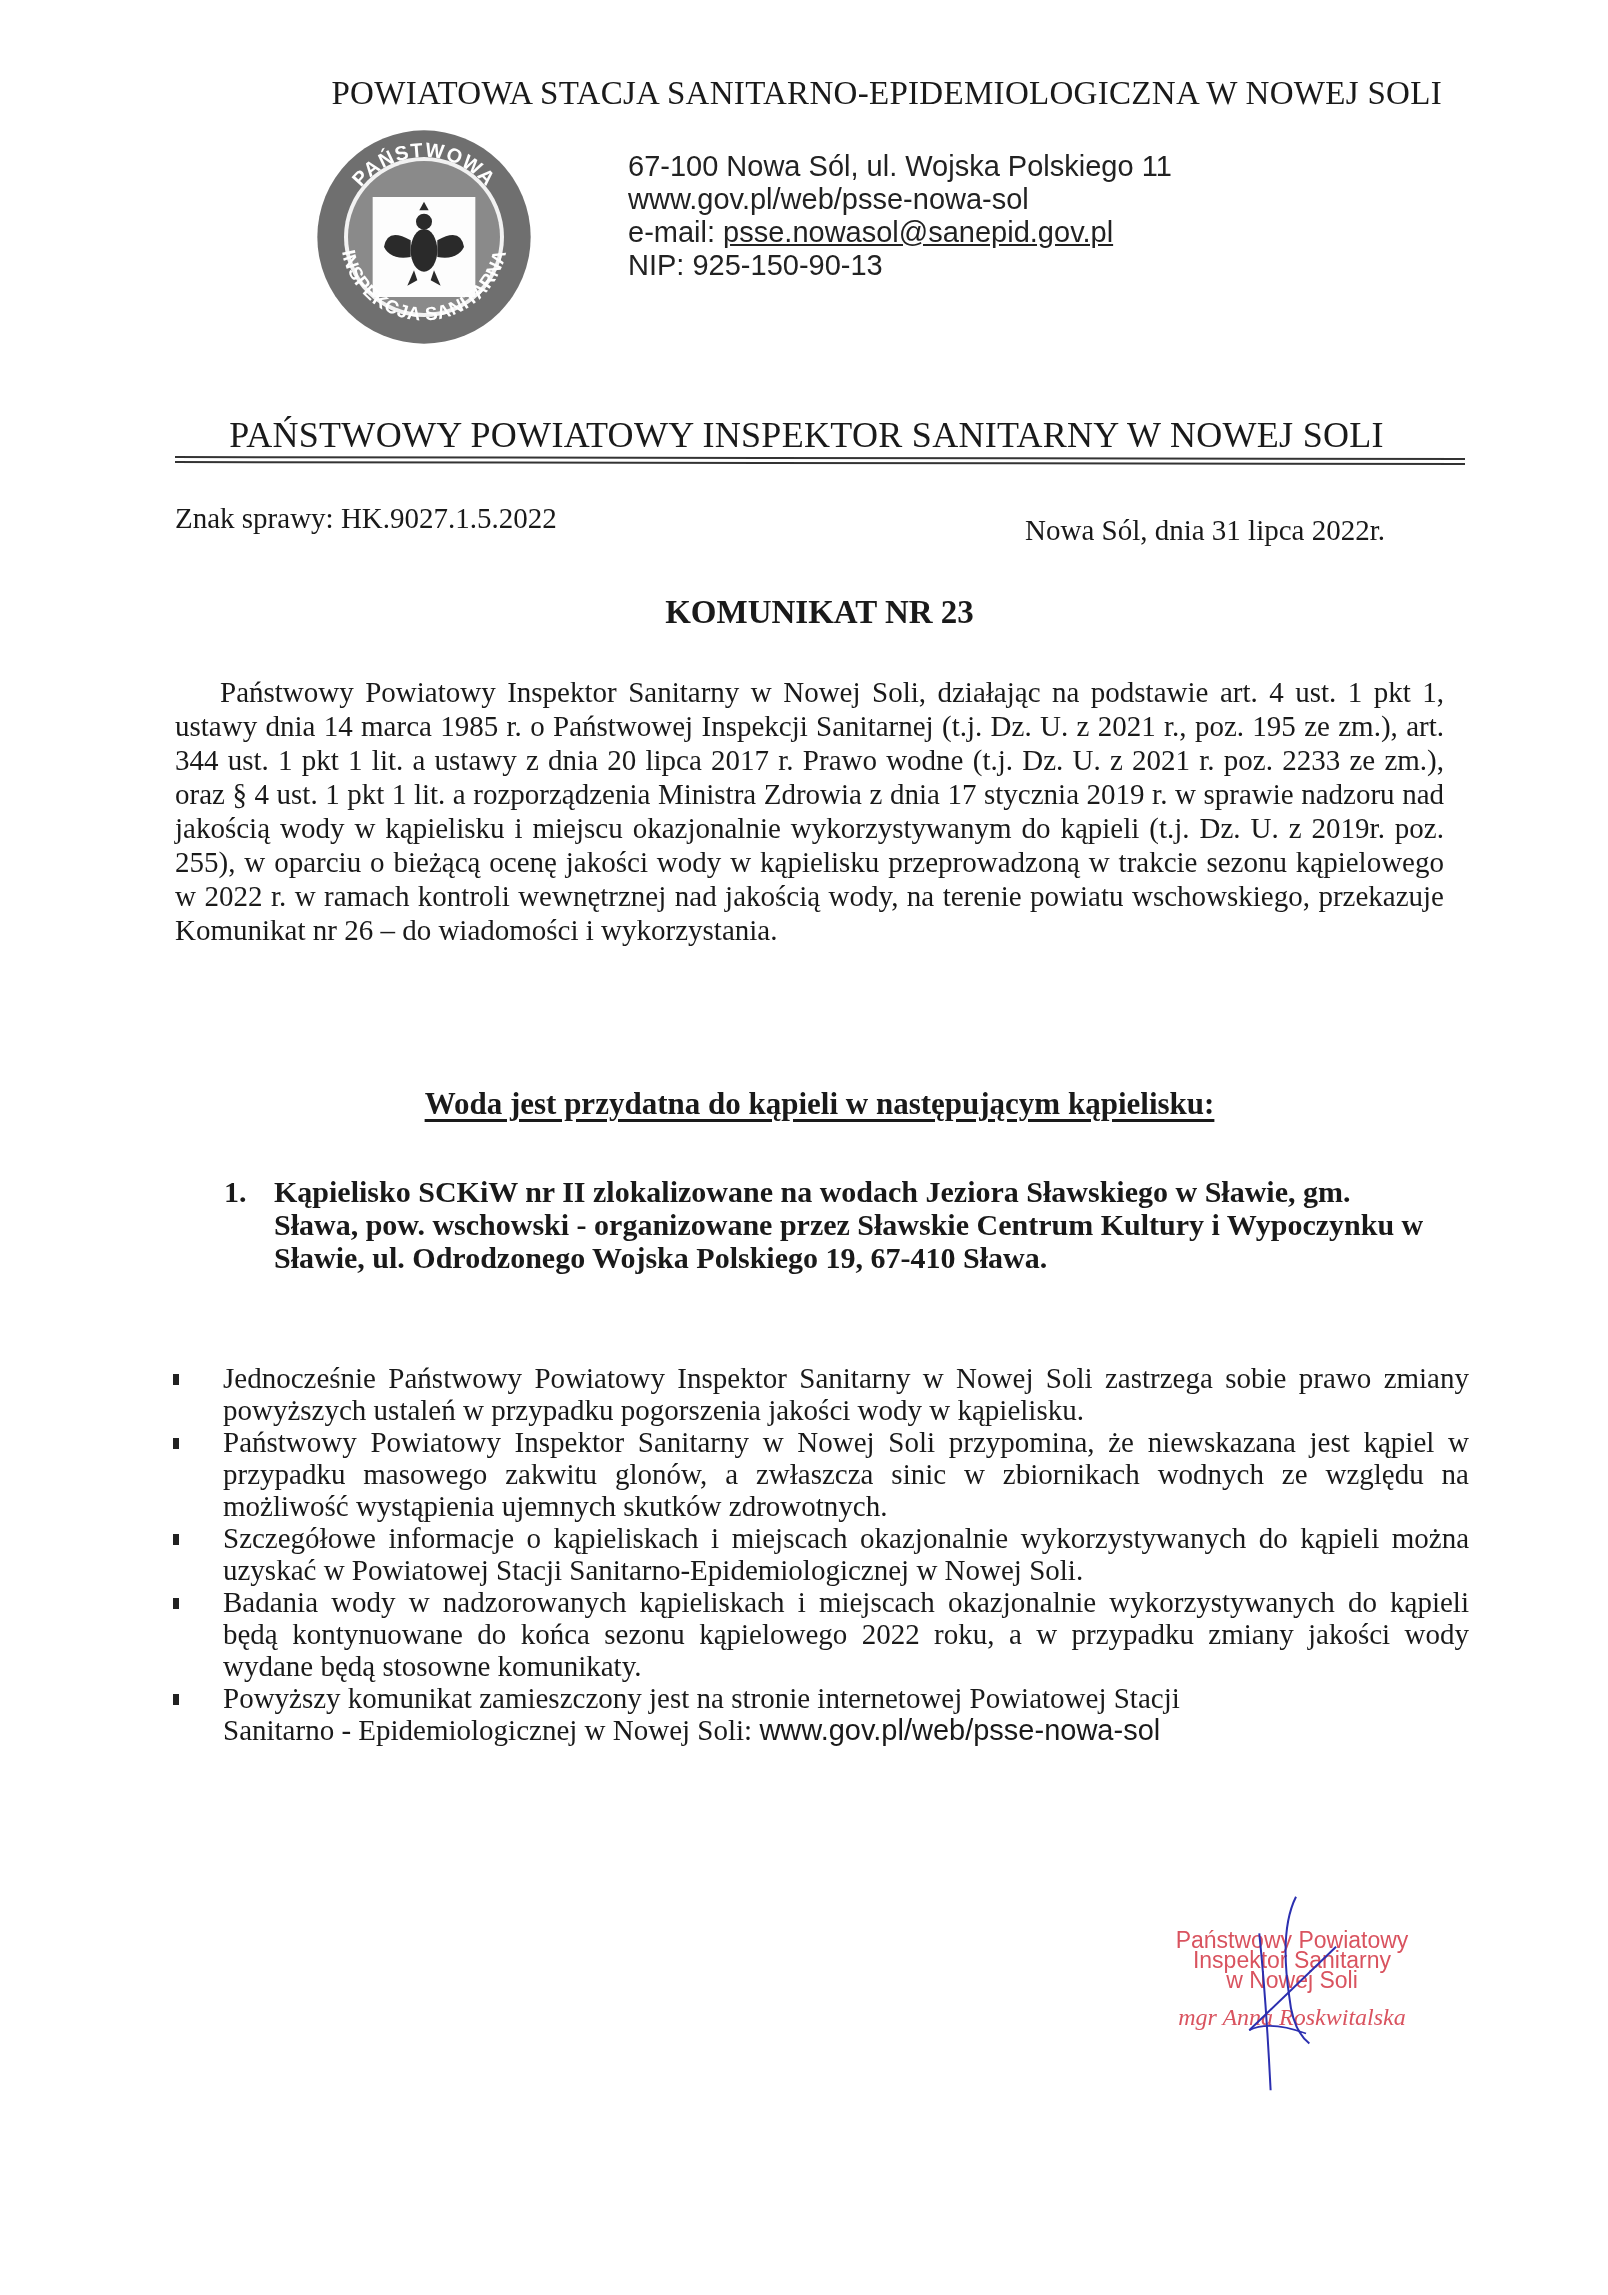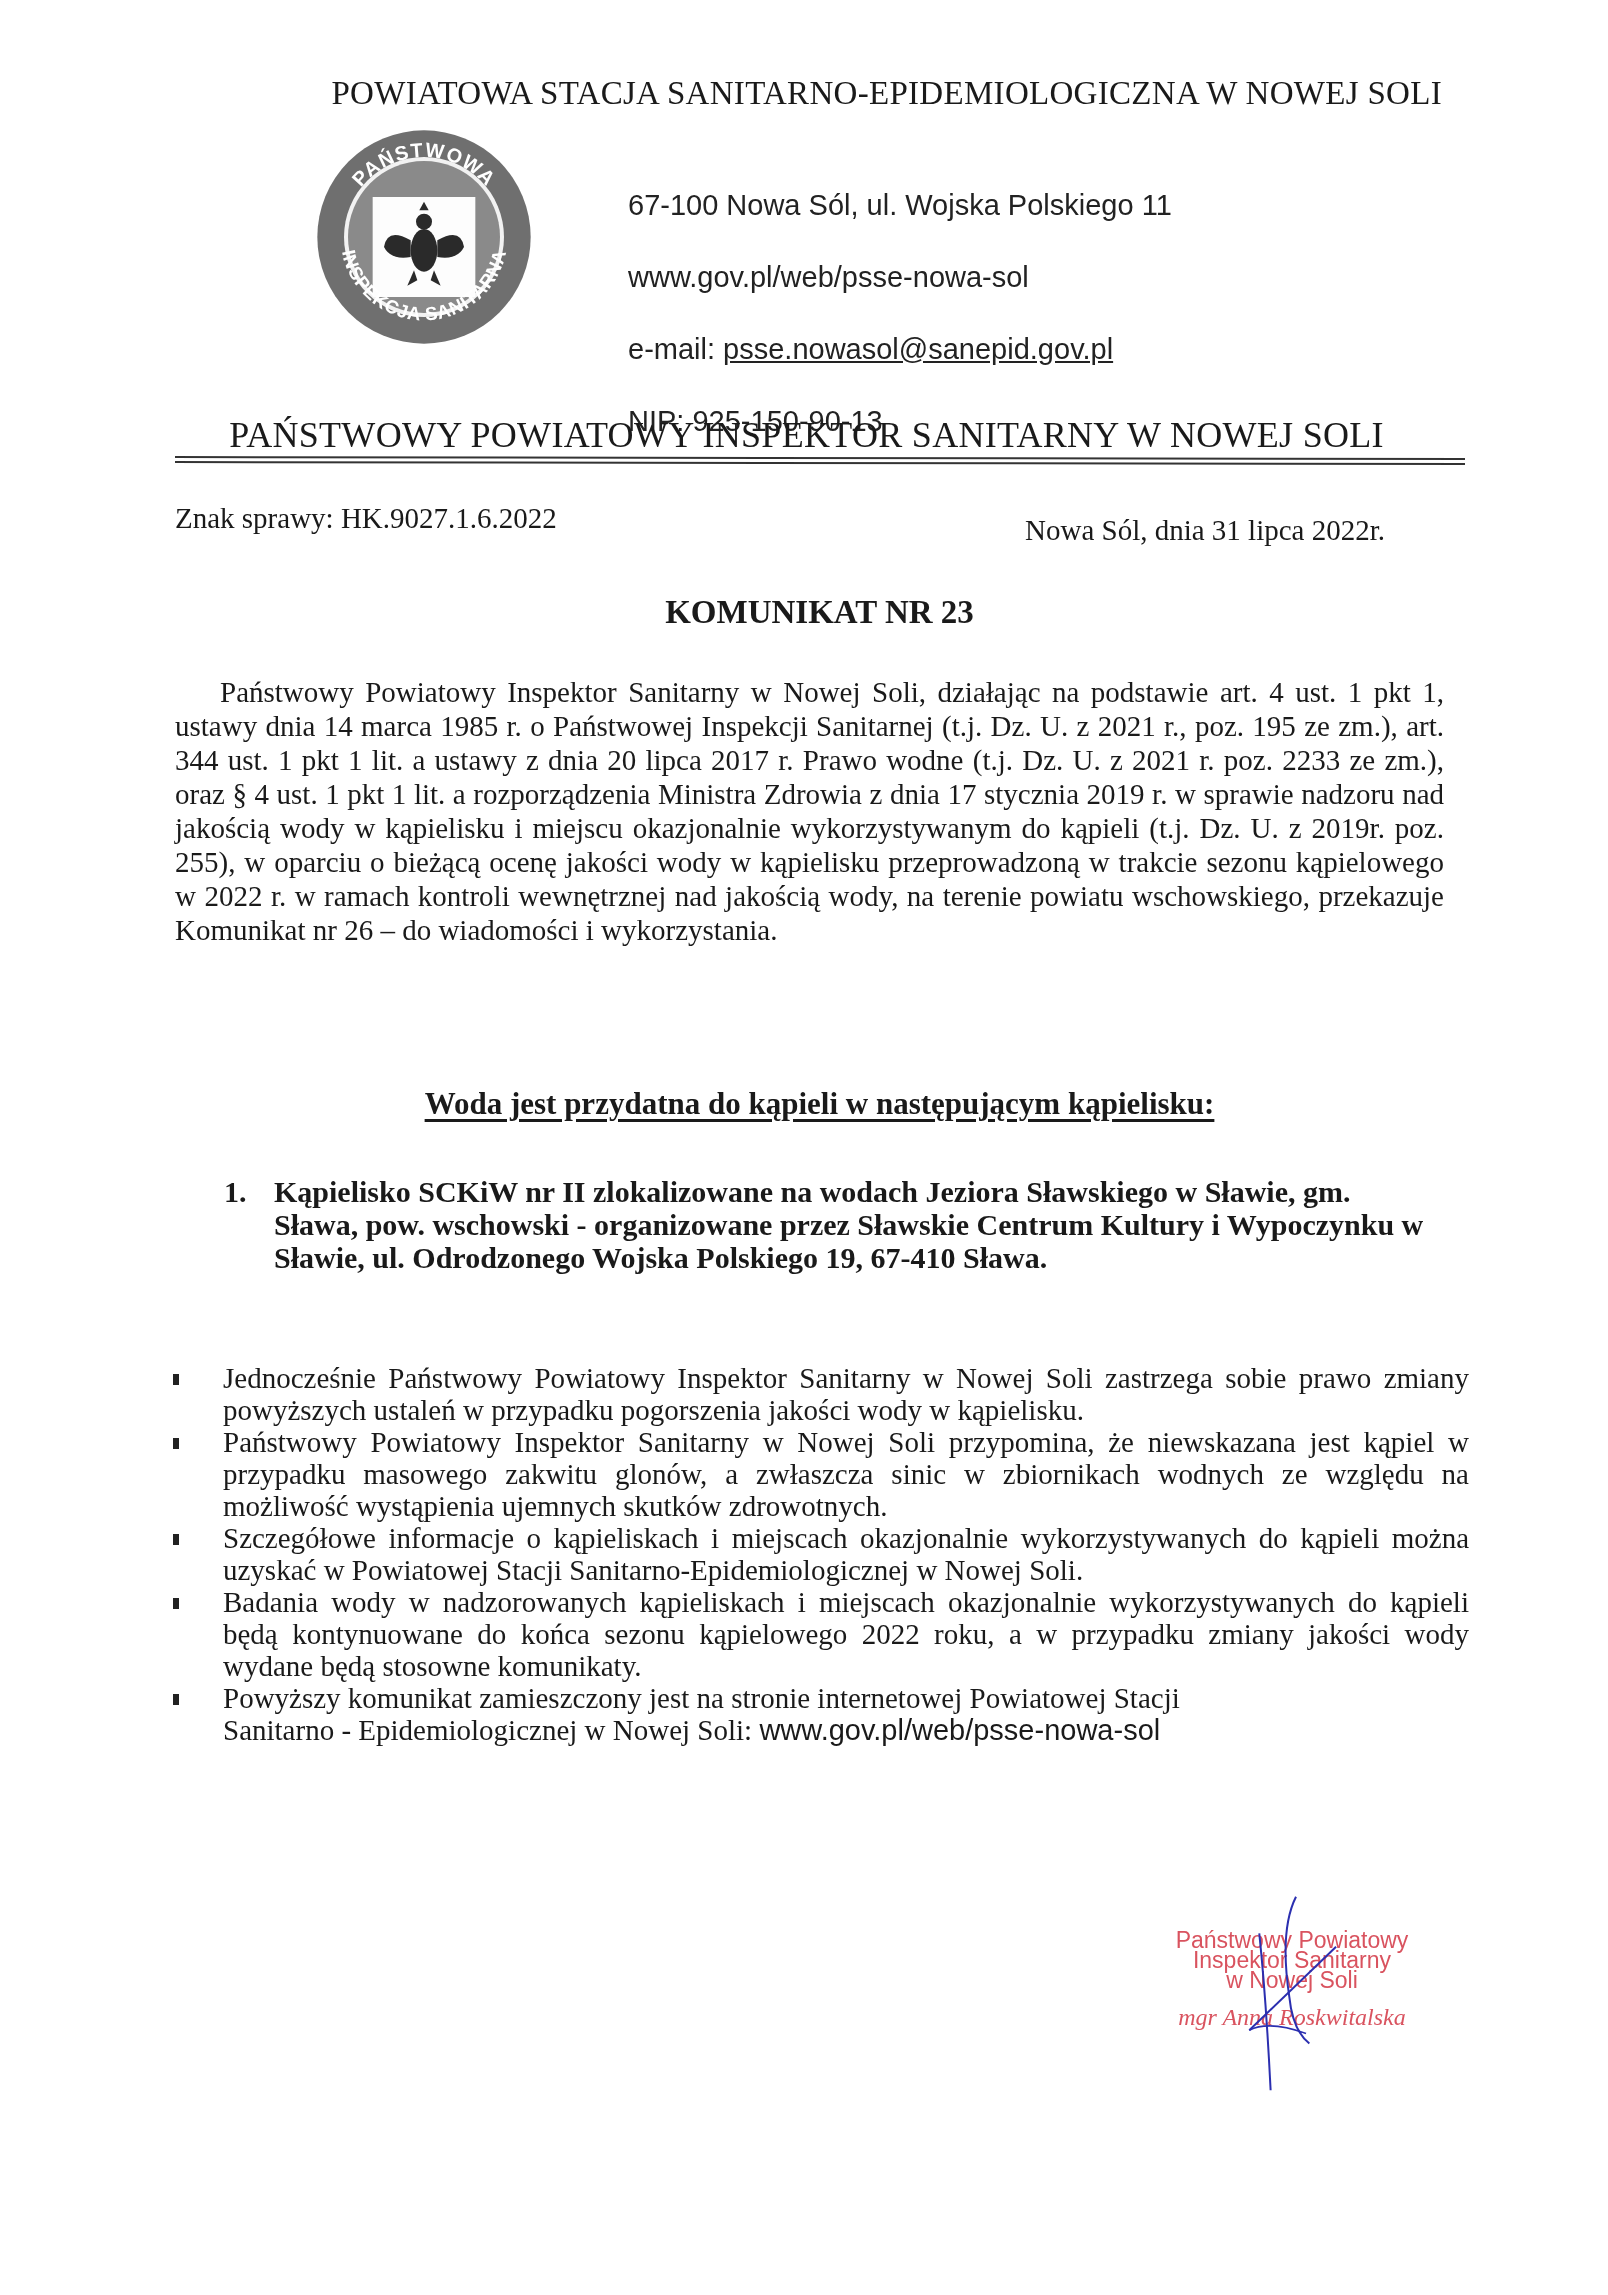--- a/index.html
+++ b/index.html
@@ -4,21 +4,21 @@
 <style>
   html, body { margin:0; padding:0; background:#ffffff; }
   body { width:1609px; height:2295px; position:relative; overflow:hidden; color:#1a1a1a; font-family:"Liberation Serif", serif; }
   .abs { position:absolute; }
 
   .org-title { left:220px; top:75px; width:1222px; text-align:right; font-weight:normal; font-size:33px; letter-spacing:0.3px; }
 
   .logo { left:314px; top:127px; width:220px; height:220px; }
 
   .contact { left:628px; top:150px; font-family:"Liberation Sans", sans-serif; font-size:29px; line-height:33px; color:#222; }
-  .contact div { white-space:nowrap;margin-top:39px; }
+  .contact div { white-space:nowrap; }
   .contact .email-link { text-decoration:underline; }
 
   .inspector-title { left:162px; top:414px; width:1289px; text-align:center; font-size:36px; letter-spacing:0.3px; }
   .double-rule { left:175px; top:457px; width:1290px; height:6.7px; border-top:2px solid #333; border-bottom:2px solid #333; box-sizing:border-box; transform:rotate(0.08deg); }
 
   .ref-line { left:175px; top:502px; font-size:29px; }
   .date-line { left:1025px; top:514px; font-size:29px; }
 
   .komunikat { left:175px; top:594px; width:1289px; text-align:center; font-weight:bold; font-size:33px; }
 
@@ -77,21 +77,21 @@
 <div class="abs contact">
   <div>67-100 Nowa Sól, ul. Wojska Polskiego 11</div>
   <div>www.gov.pl/web/psse-nowa-sol</div>
   <div><span>e-mail: </span><span class="email-link">psse.nowasol@sanepid.gov.pl</span></div>
   <div>NIP: 925-150-90-13</div>
 </div>
 
 <div class="abs inspector-title">PAŃSTWOWY POWIATOWY INSPEKTOR SANITARNY W NOWEJ SOLI</div>
 <div class="abs double-rule"></div>
 
-<div class="abs ref-line">Znak sprawy:  HK.9027.1.6.2022</div>
+<div class="abs ref-line">Znak sprawy:  HK.9027.1.5.2022</div>
 <div class="abs date-line">Nowa Sól, dnia 31 lipca 2022r.</div>
 
 <div class="abs komunikat">KOMUNIKAT NR 23</div>
 
 <div class="abs body-para">
   <p>Państwowy Powiatowy Inspektor Sanitarny w Nowej Soli, działając na podstawie art. 4 ust. 1 pkt 1, ustawy dnia 14 marca 1985 r. o Państwowej Inspekcji Sanitarnej (t.j. Dz. U. z 2021 r., poz. 195 ze zm.), art. 344 ust. 1 pkt 1 lit. a ustawy z dnia 20 lipca 2017 r. Prawo wodne (t.j. Dz. U. z 2021 r. poz. 2233 ze zm.), oraz § 4 ust. 1 pkt 1 lit. a rozporządzenia Ministra Zdrowia z dnia 17 stycznia 2019 r. w sprawie nadzoru nad jakością wody w kąpielisku i miejscu okazjonalnie wykorzystywanym do kąpieli (t.j. Dz. U. z 2019r. poz. 255), w oparciu o bieżącą ocenę jakości wody w kąpielisku przeprowadzoną w trakcie sezonu kąpielowego w 2022 r. w ramach kontroli wewnętrznej nad jakością wody, na terenie powiatu wschowskiego, przekazuje Komunikat nr 26 – do wiadomości i wykorzystania.</p>
 </div>
 
 <div class="abs section-heading">
   <span>Woda jest przydatna do kąpieli w następującym kąpielisku:</span>

